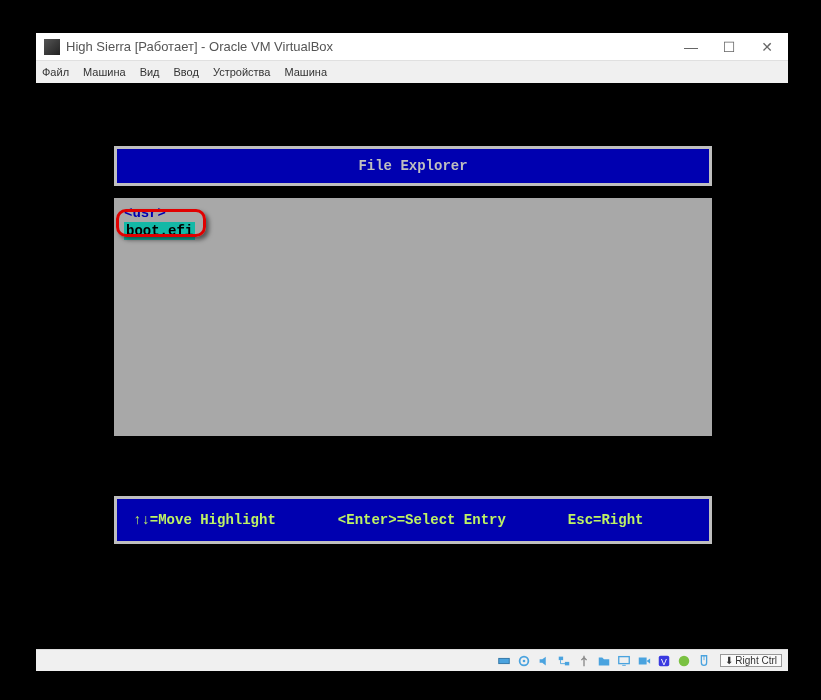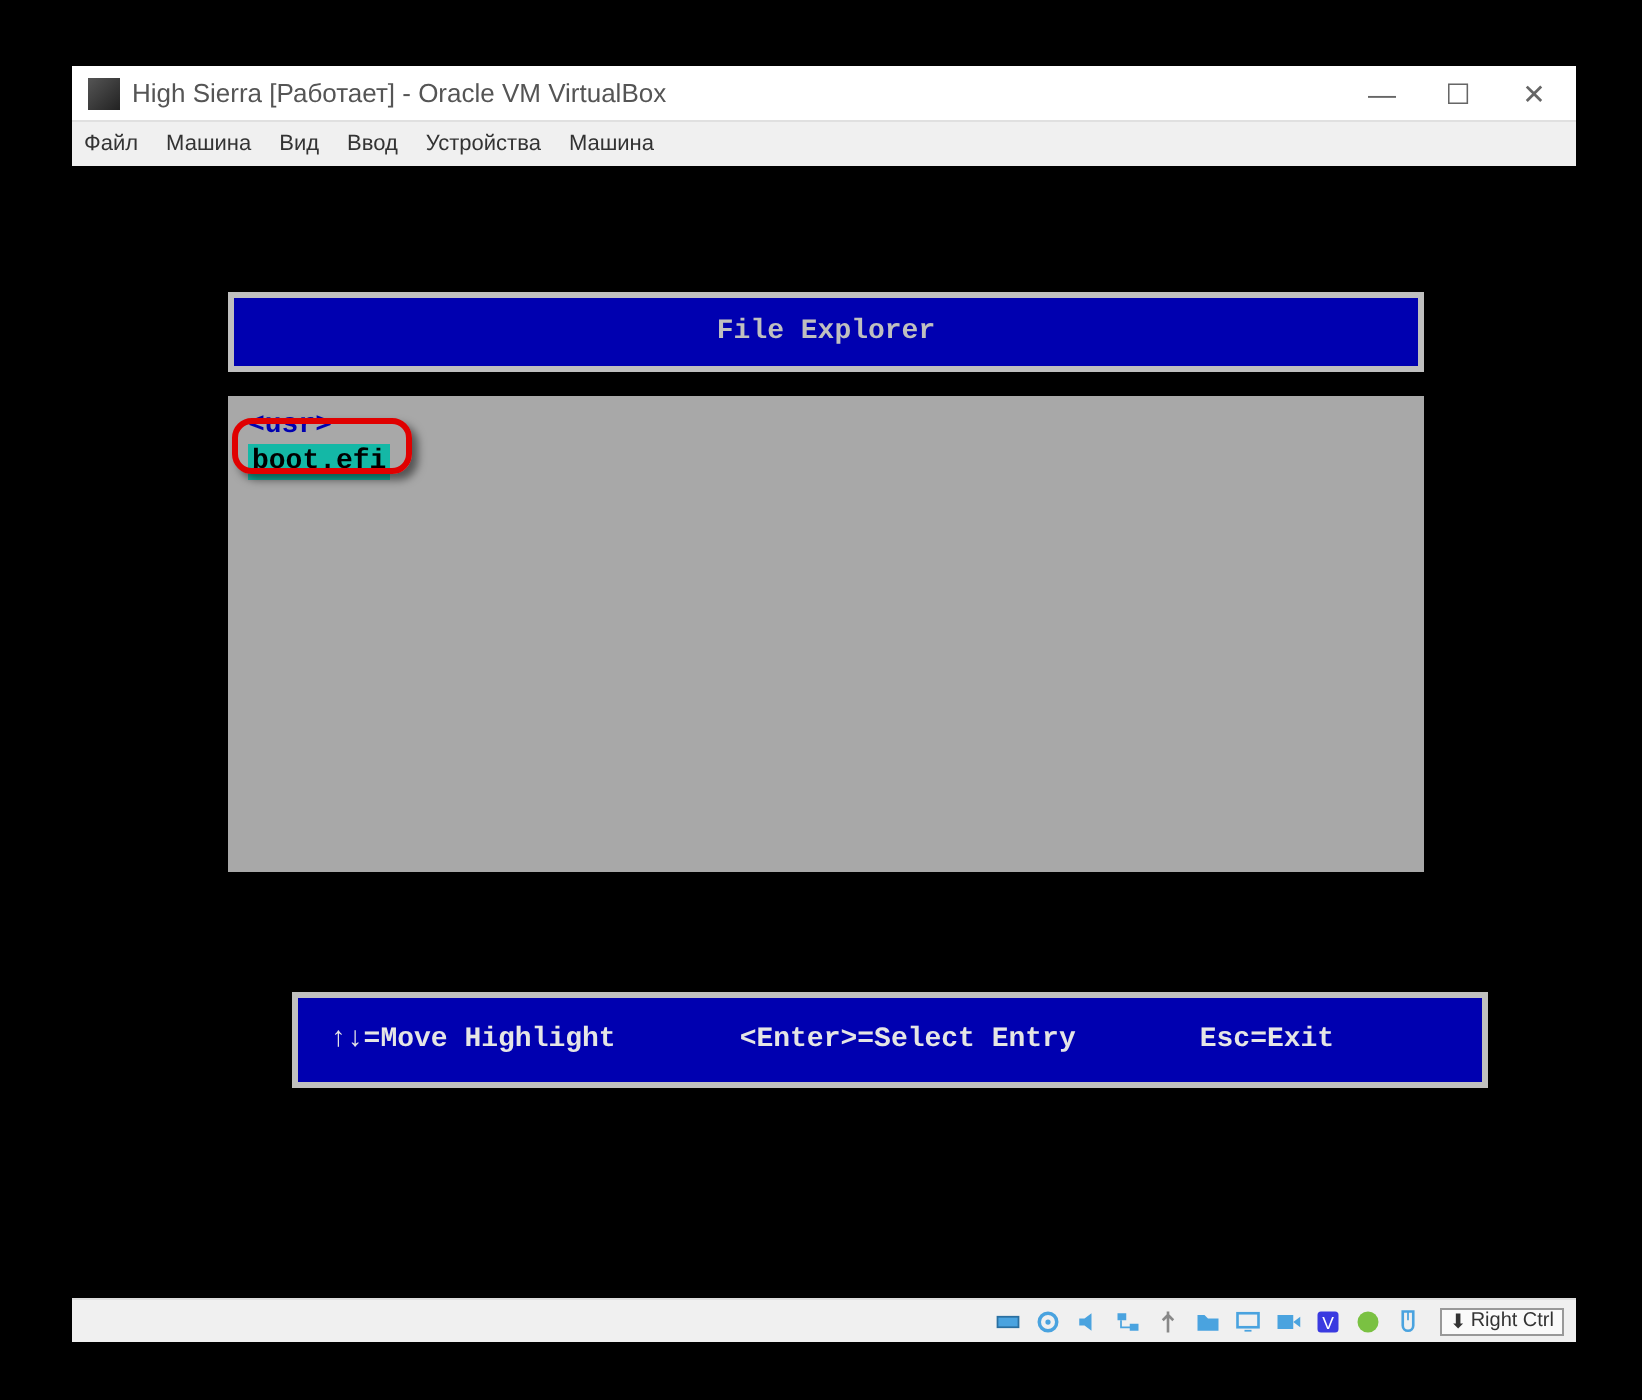--- a/index.html
+++ b/index.html
@@ -121,23 +121,22 @@
   position: absolute;
   left: 78px;
   top: 413px;
   width: 598px;
   height: 48px;
   background: #0000b0;
   border: 3px solid #bfbfbf;
   display: flex;
   align-items: center;
   padding: 0 16px;
-  color: #e5e5e5;
+  color: #bef264;
   gap: 62px;
-  margin-left: 32px;
 }
 .statusbar {
   height: 22px;
   background: #f0f0f0;
   border-top: 1px solid #ddd;
   display: flex;
   align-items: center;
   justify-content: flex-end;
   padding: 0 6px;
   gap: 4px;
@@ -191,21 +190,21 @@
       <div class="efi-body-box">
         <div class="efi-entry">&lt;usr&gt;</div><br>
         <div class="efi-entry efi-entry-sel">boot.efi</div>
       </div>
 
       <div class="highlight-ring" style="left:80px; top:126px; width:90px; height:28px;"></div>
 
       <div class="efi-footer-box">
         <span>↑↓=Move Highlight</span>
         <span>&lt;Enter&gt;=Select Entry</span>
-        <span>Esc=Exit</span>
+        <span>Esc=Right</span>
       </div>
 
     </div>
   </div>
 
   <div class="statusbar">
     <div class="sb-icon">
         <svg viewBox="0 0 16 16">
           <rect x="2" y="5" width="12" height="6" fill="#4aa3df" stroke="#2a6fa0"></rect>
         </svg>

